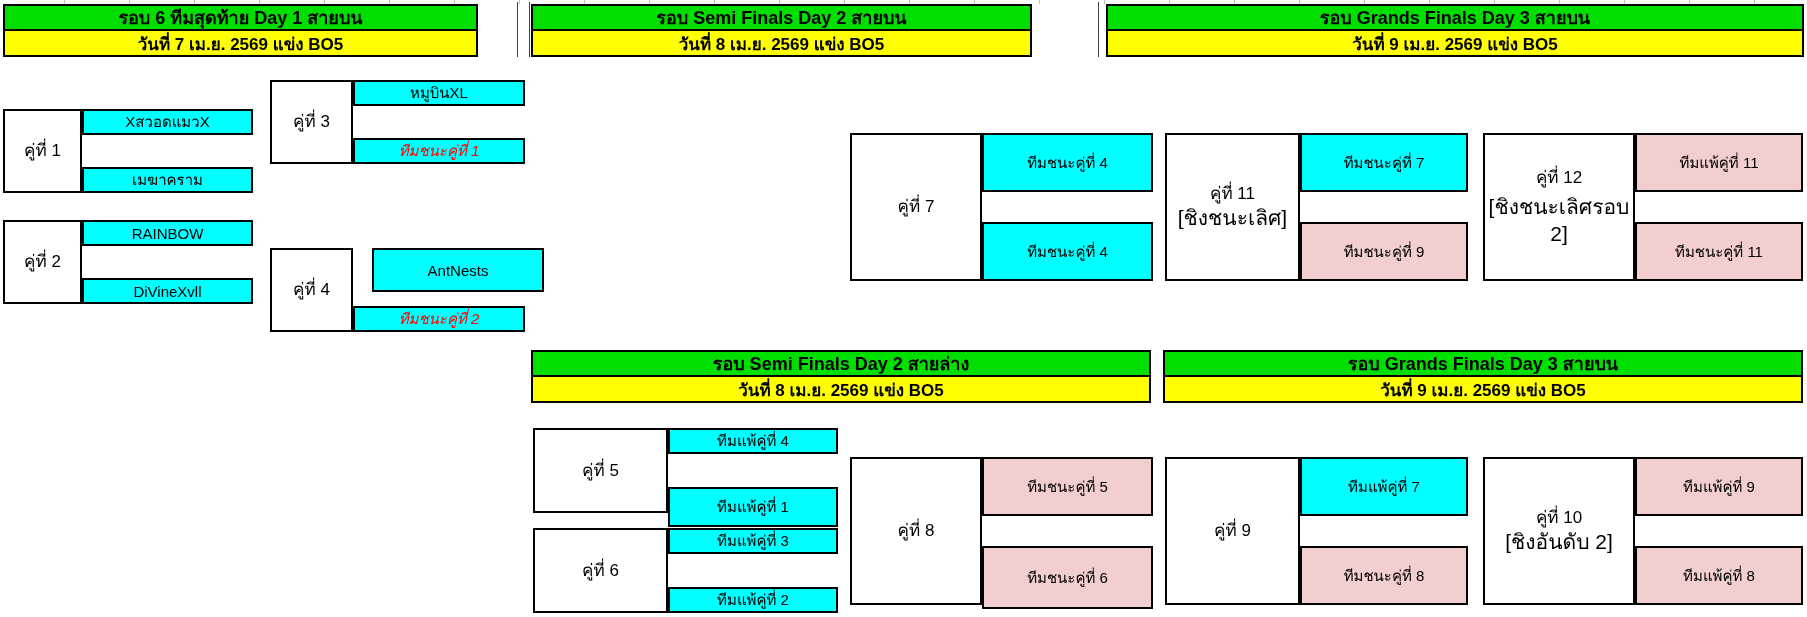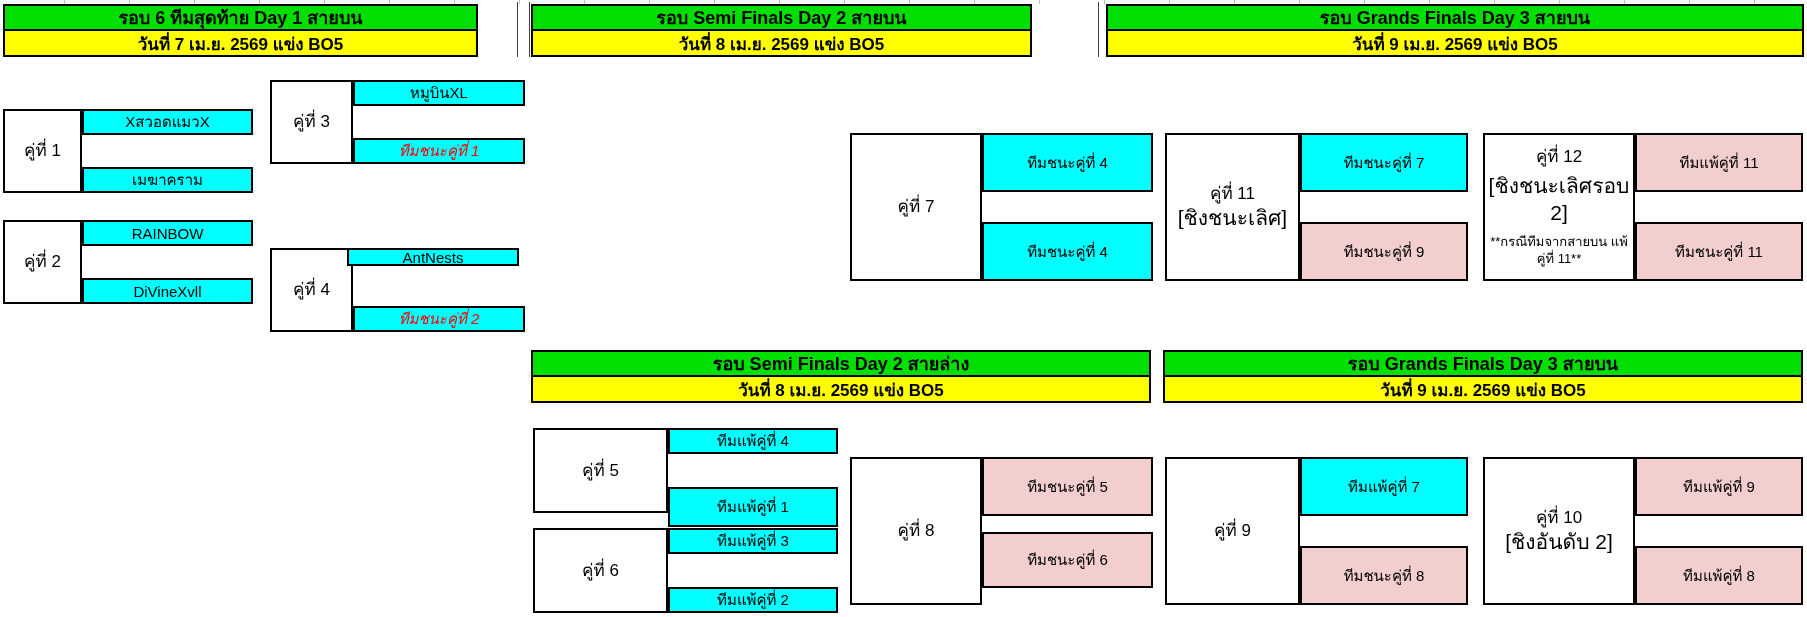--- a/index.html
+++ b/index.html
@@ -90,21 +90,21 @@
 <div class="abs slot cyan" style="left:353px;top:80px;width:172px;height:26px">
     <span>หมูบินXL</span>
   </div>
 <div class="abs slot cyan" style="left:353px;top:138px;width:172px;height:26px">
     <span class="winner-red">ทีมชนะคู่ที่ 1</span>
   </div>
 
 <div class="abs box" style="left:270px;top:248px;width:83px;height:84px">
   <div>คู่ที่ 4</div>
 </div>
-<div class="abs slot cyan" style="left:347px;top:248px;width:172px;height:18px">
+<div class="abs slot cyan" style="left:372px;top:248px;width:172px;height:44px">
     <span>AntNests</span>
   </div>
 <div class="abs slot cyan" style="left:353px;top:306px;width:172px;height:26px">
     <span class="winner-red">ทีมชนะคู่ที่ 2</span>
   </div>
 
 <div class="abs box" style="left:850px;top:133px;width:132px;height:148px">
   <div>คู่ที่ 7</div>
 </div>
 <div class="abs slot cyan" style="left:982px;top:133px;width:171px;height:59px">
@@ -122,21 +122,20 @@
     <span>ทีมชนะคู่ที่ 7</span>
   </div>
 <div class="abs slot pink" style="left:1300px;top:222px;width:168px;height:59px">
     <span>ทีมชนะคู่ที่ 9</span>
   </div>
 
 <div class="abs box" style="left:1483px;top:133px;width:152px;height:148px">
   <div>คู่ที่ 12</div>
   <div class="gapline"></div>
   <div class="sub">[ชิงชนะเลิศรอบ 2]</div>
-  <div class="note">**กรณีทีมจากสายบน แพ้คู่ที่ 11**</div>
 </div>
 <div class="abs slot pink" style="left:1635px;top:133px;width:168px;height:59px">
     <span>ทีมแพ้คู่ที่ 11</span>
   </div>
 <div class="abs slot pink" style="left:1635px;top:222px;width:168px;height:59px">
     <span>ทีมชนะคู่ที่ 11</span>
   </div>
 
 <div class="abs box" style="left:533px;top:428px;width:135px;height:85px">
   <div>คู่ที่ 5</div>
@@ -157,21 +156,21 @@
 <div class="abs slot cyan" style="left:668px;top:587px;width:170px;height:26px">
     <span>ทีมแพ้คู่ที่ 2</span>
   </div>
 
 <div class="abs box" style="left:850px;top:457px;width:132px;height:148px">
   <div>คู่ที่ 8</div>
 </div>
 <div class="abs slot pink" style="left:982px;top:457px;width:171px;height:59px">
     <span>ทีมชนะคู่ที่ 5</span>
   </div>
-<div class="abs slot pink" style="left:982px;top:532px;width:171px;height:56px">
+<div class="abs slot pink" style="left:982px;top:546px;width:171px;height:63px">
     <span>ทีมชนะคู่ที่ 6</span>
   </div>
 
 <div class="abs box" style="left:1165px;top:457px;width:135px;height:148px">
   <div>คู่ที่ 9</div>
 </div>
 <div class="abs slot cyan" style="left:1300px;top:457px;width:168px;height:59px">
     <span>ทีมแพ้คู่ที่ 7</span>
   </div>
 <div class="abs slot pink" style="left:1300px;top:546px;width:168px;height:59px">

